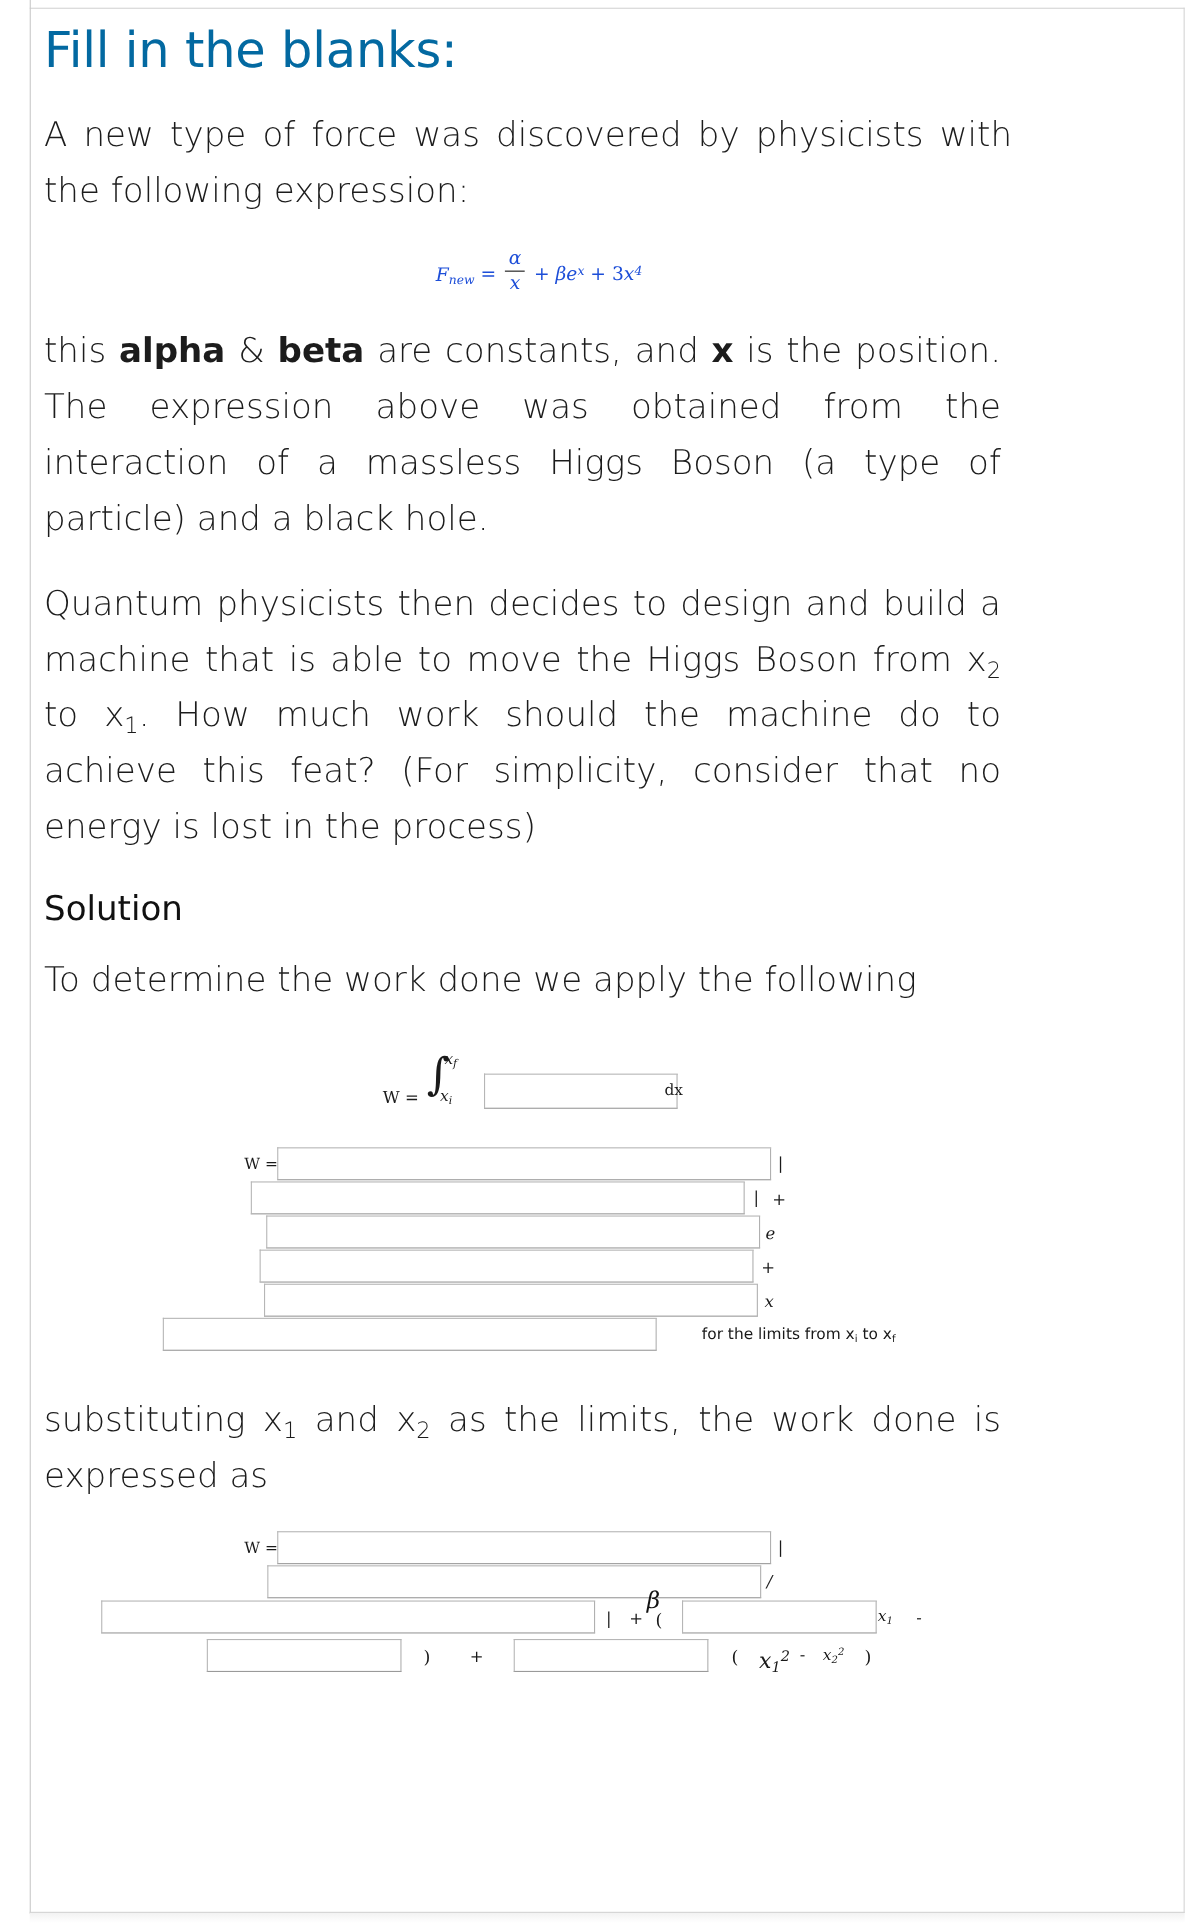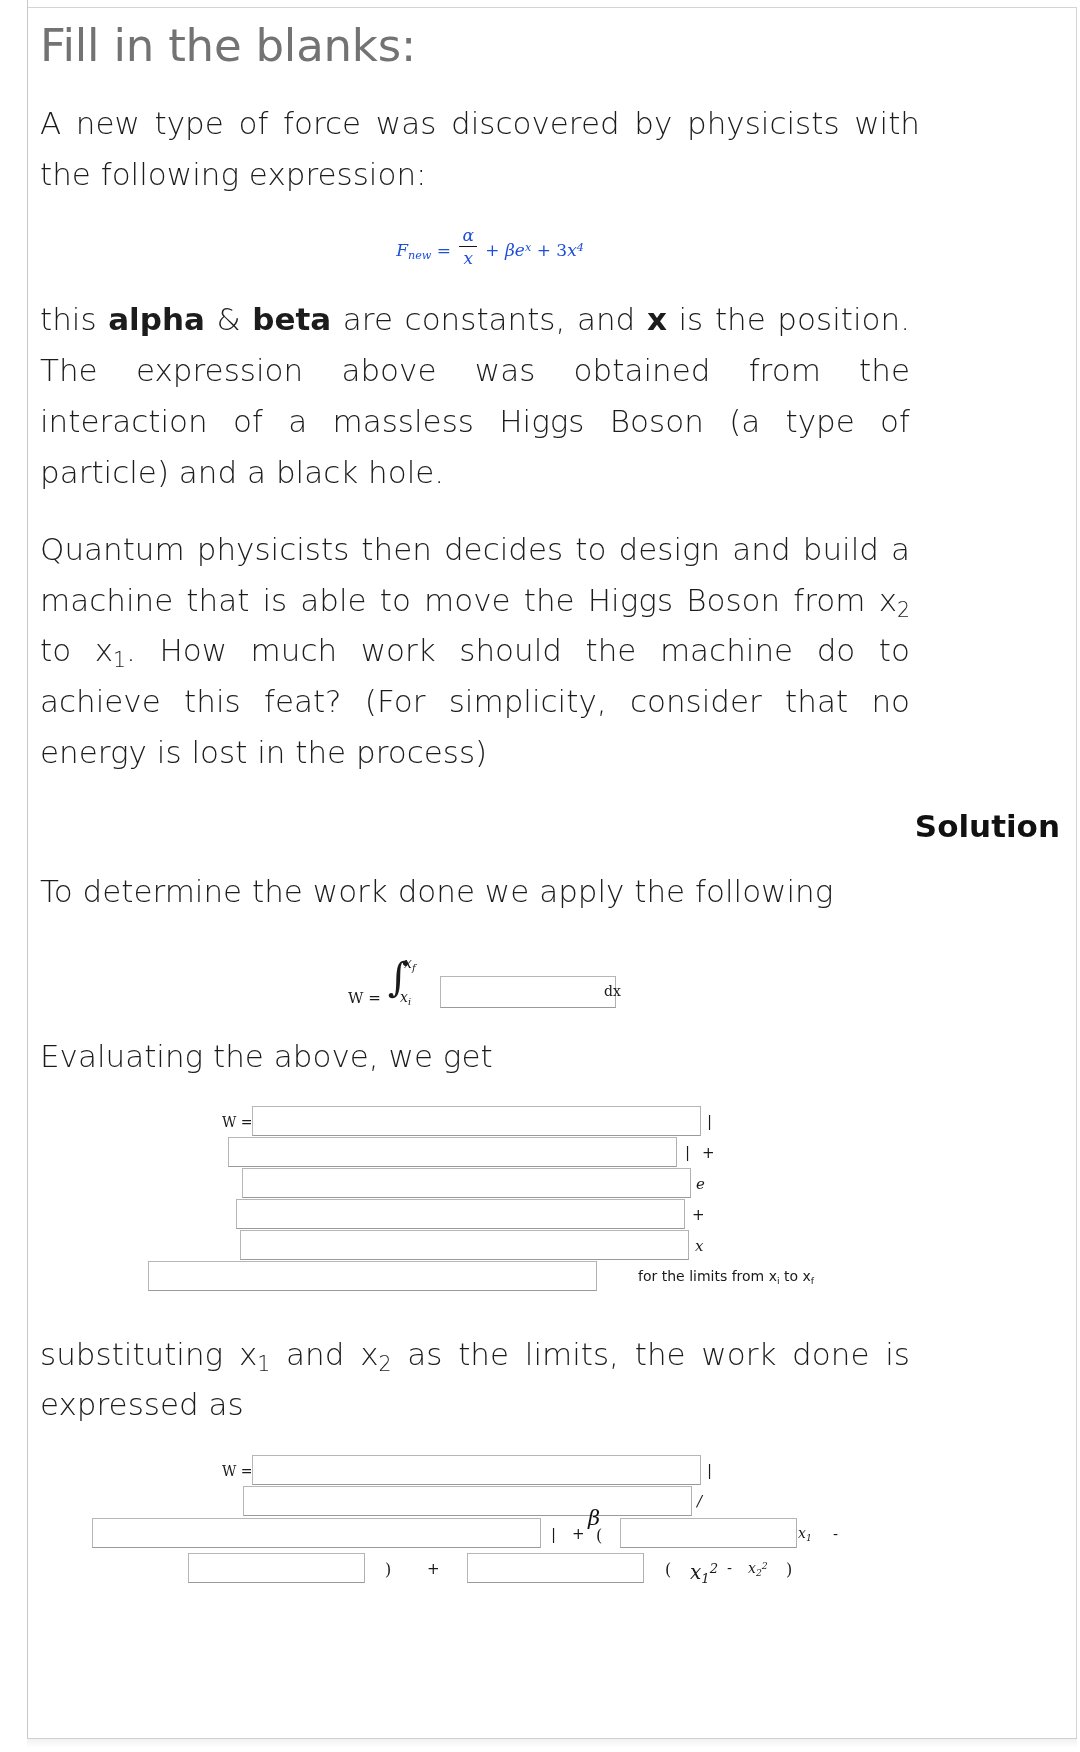--- a/index.html
+++ b/index.html
@@ -49,43 +49,42 @@
   }
 
   .content {
     position: absolute;
     left: 40px; top: 0; width: 1020px;
   }
 
   h1.title {
     font-size: 45px;
     font-weight: 400;
-    color: #737373;
+    color: #0369a1;
     margin: 20px 0 0 0;
     line-height: 1.15;
     letter-spacing: -0.2px;
   }
 
   p.para {
     font-size: 31px;
     line-height: 1.64;
     margin: 26px 0 0 0;
     text-align: justify;
     color: #1c1c1c;
     width: 870px;
     font-weight: 350;
   }
   p.para b { font-weight: 700; }
 
   h2.solution {
     font-size: 31px;
-    font-weight: 700;
+    font-weight: 400;
     margin: 30px 0 0 0;
     color: #111;
-    text-align: right;
   }
 
   sub {
     font-size: 0.66em;
     vertical-align: -0.30em;
     line-height: 0;
   }
   sup {
     font-size: 0.66em;
     vertical-align: 0.45em;
@@ -236,21 +235,20 @@
 
     <div class="integral-row">
       <span class="lbl-w" style="left:308px; top:42px;">W =</span>
       <span class="intsign" style="left:348px; top:10px;">∫</span>
       <span class="lim-up" style="left:364px; top:8px;"><span>x</span><sub>f</sub></span>
       <span class="lim-dn" style="left:360px; top:42px;"><span>x</span><sub>i</sub></span>
       <input class="blank" style="left: 400px; top: 29px; width: 176px; height: 32px;" value="">
       <span class="mini serif" style="left:564px; top:36px; font-size:14px;">dx</span>
     </div>
 
-    <p class="para" style="margin-top:12px;">Evaluating the above, we get</p>
 
     <div class="eval-block">
       <span class="mini serif" style="left:182px; top:8px; font-size:14px;">W =</span>
 
       <input class="blank" style="left: 212px; top: 0px; width: 449px; height: 30px;">
       <span class="mini serif" style="left:667px; top:6px; font-size:15px;">|</span>
 
       <input class="blank" style="left: 188px; top: 31px; width: 449px; height: 30px;">
       <span class="mini serif" style="left:645px; top:37px; font-size:15px;">|</span>
       <span class="mini" style="left:662px; top:38px; font-size:15px;">+</span>

